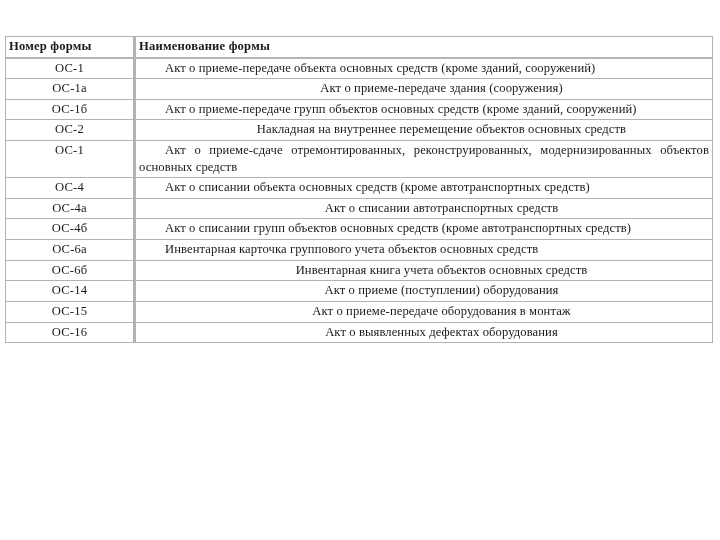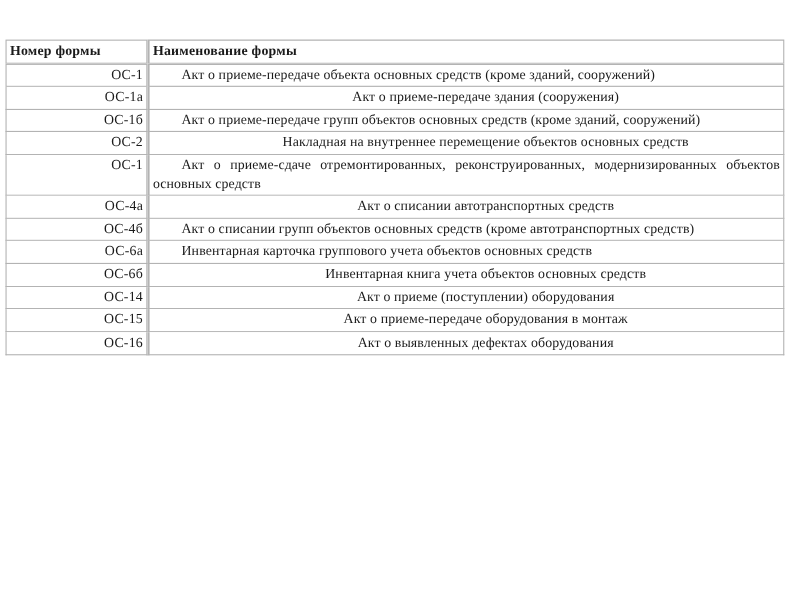--- a/index.html
+++ b/index.html
@@ -58,21 +58,21 @@
     font-weight: bold;
     text-align: left;
     padding-top: 3px;
     padding-bottom: 3px;
     letter-spacing: 0.2px;
   }
   th.head-number { padding-left: 6px; }
   th.head-name   { padding-left: 58px; }
 
   td.num-cell {
-    text-align: right;
+    text-align: center;
     white-space: nowrap;
     letter-spacing: 0.2px;
   }
 
   td.name-cell {
     text-align: justify;
     text-justify: inter-word;
     text-indent: 30px;
     hyphens: none;
     letter-spacing: 0.1px;
@@ -118,20 +118,24 @@
         </tr>
         <tr>
           <td class="num-cell">ОС-2</td>
           <td class="name-cell single-line">Накладная на внутреннее перемещение объектов основных средств</td>
         </tr>
         <tr>
           <td class="num-cell">ОС-1</td>
           <td class="name-cell wide-line">Акт о приеме-сдаче отремонтированных, реконструированных, модернизированных объектов основных средств</td>
         </tr>
         <tr>
+          <td class="num-cell">ОС-4</td>
+          <td class="name-cell wide-line">Акт о списании объекта основных средств (кроме автотранспортных средств)</td>
+        </tr>
+        <tr>
           <td class="num-cell">ОС-4а</td>
           <td class="name-cell single-line">Акт о списании автотранспортных средств</td>
         </tr>
         <tr>
           <td class="num-cell">ОС-4б</td>
           <td class="name-cell wide-line">Акт о списании групп объектов основных средств (кроме автотранспортных средств)</td>
         </tr>
         <tr>
           <td class="num-cell">ОС-6а</td>
           <td class="name-cell wide-line">Инвентарная карточка группового учета объектов основных средств</td>

